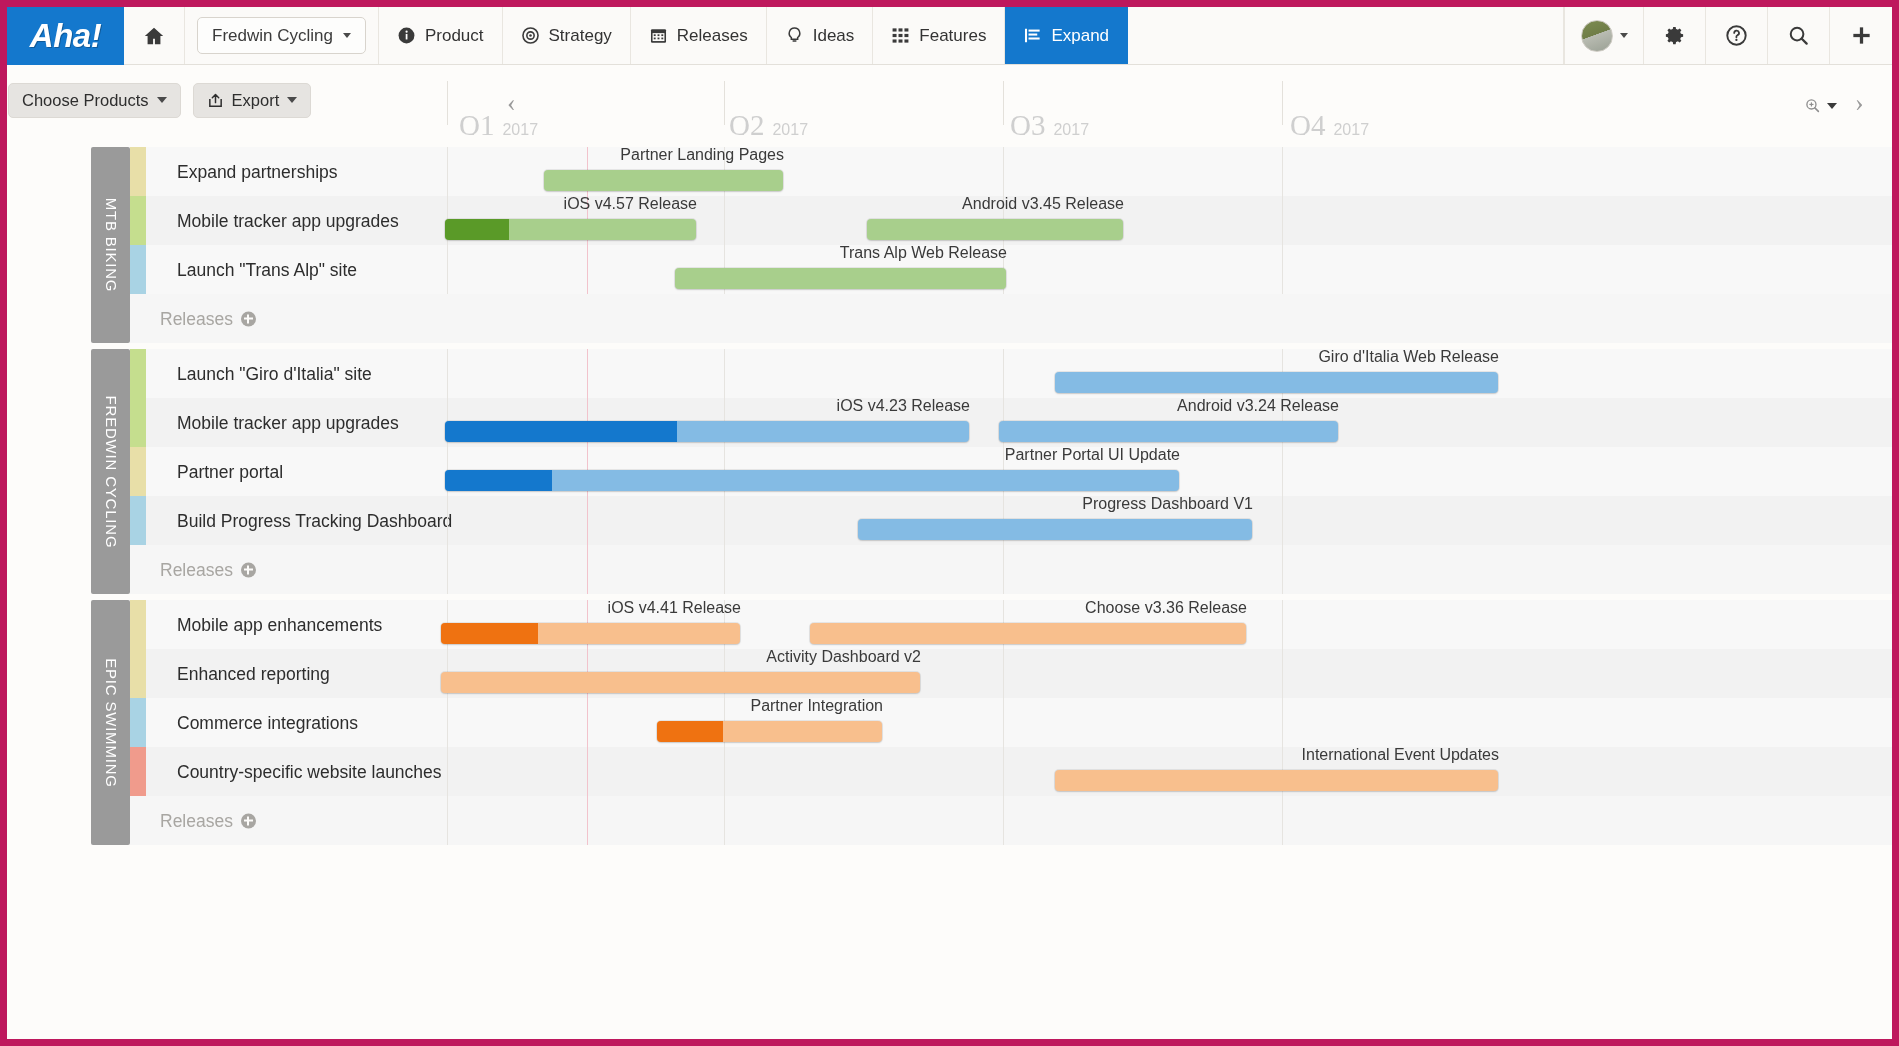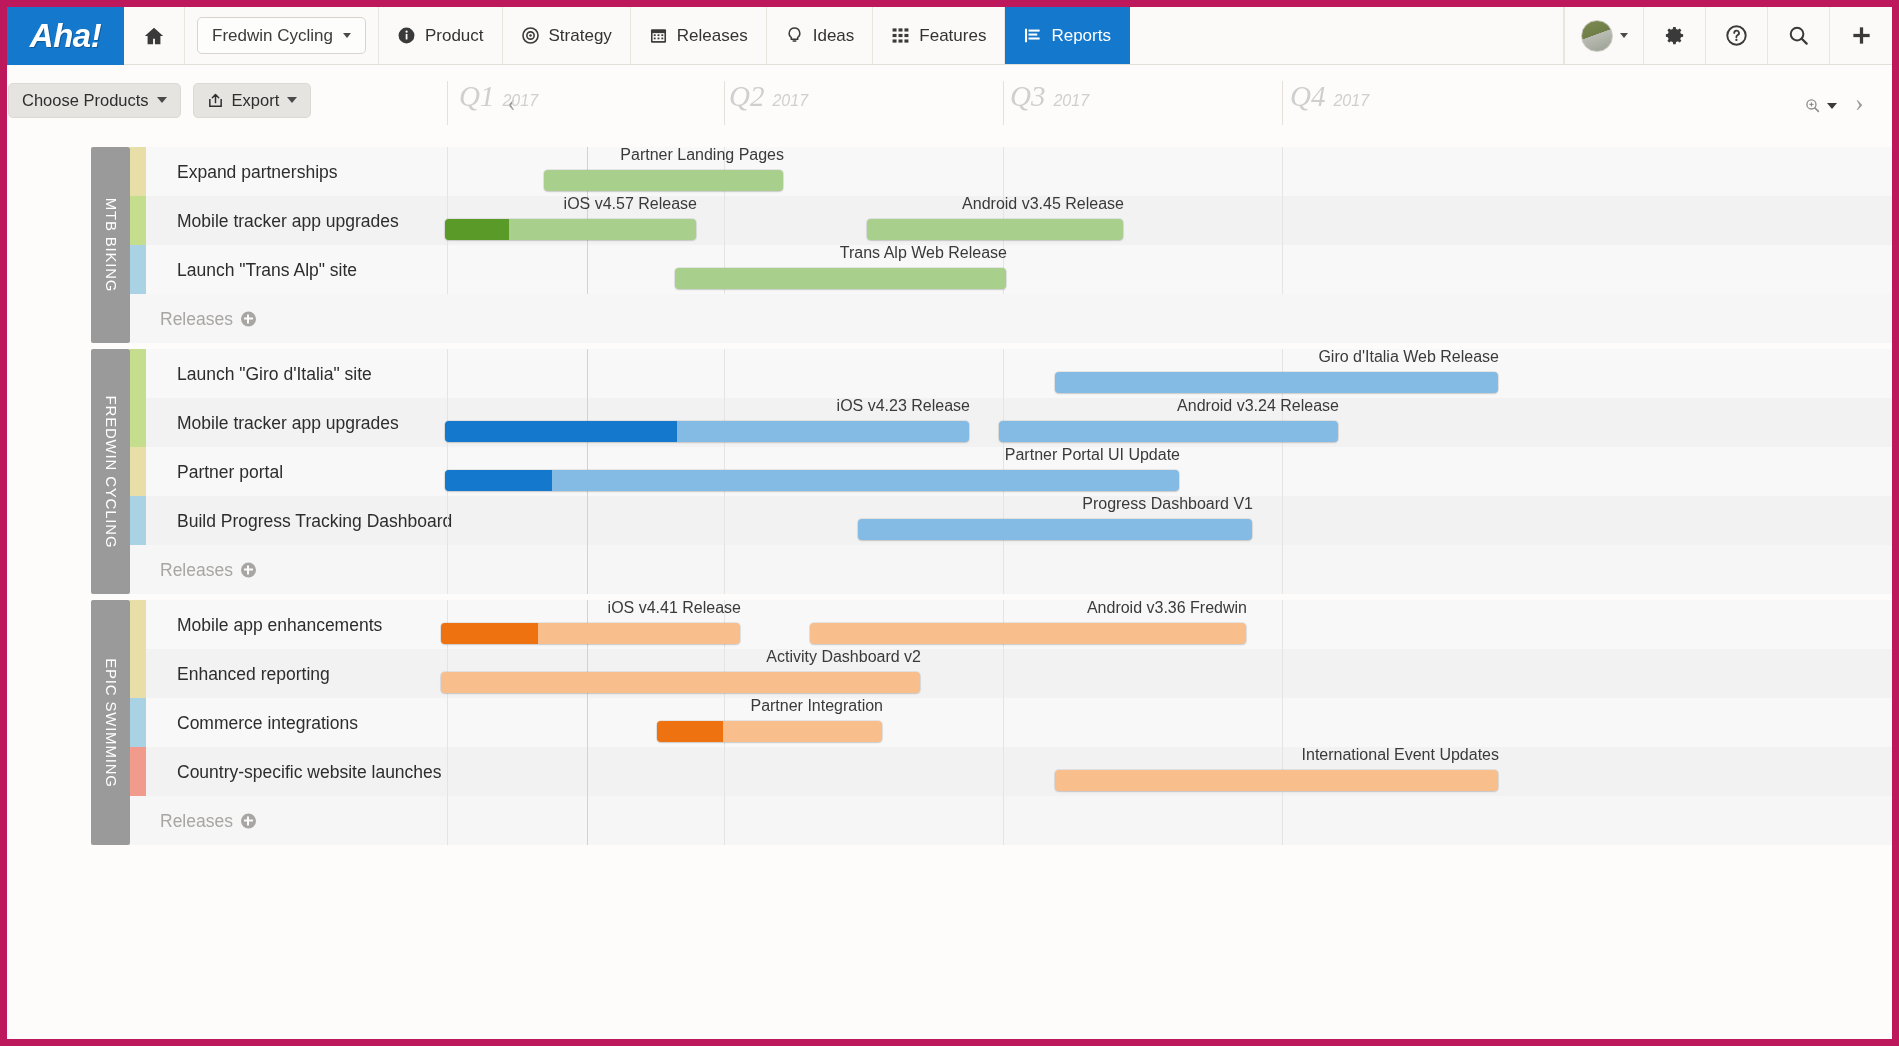--- a/index.html
+++ b/index.html
@@ -123,24 +123,23 @@
   .tl-nav-right {
     position: absolute; left: 1848px; top: 25px;
     font-size: 26px; color: #9a9a9a; line-height: 1;
     font-family: "Liberation Serif", serif;
   }
   .zoom-ctl {
     position: absolute; left: 1797px; top: 32px;
     display: flex; align-items: center; gap: 6px;
   }
   .q-head {
-    position: absolute; top: 15px;
+    position: absolute; top: 44px;
     display: flex; align-items: baseline; gap: 8px;
     color: #cfcfcf;
-    font-style: italic;
   }
   .q-head .q { font-size: 29px; font-family:"Liberation Serif",serif; letter-spacing: 0px; }
   .q-head .y { font-size: 16px; }
   .q-sep {
     position: absolute; top: 16px;
     width: 1px; height: 44px;
     background: #e4e1db;
   }
 
   
@@ -347,21 +346,21 @@
       <span class="ico">
         <svg width="19" height="19" viewBox="0 0 24 24">
             <rect x="2.5" y="3.5" width="2.6" height="17" fill="#fff"></rect>
             <g fill="#fff">
               <rect x="7" y="4.5" width="14" height="2.6"></rect>
               <rect x="7" y="9.5" width="11" height="2.6"></rect>
               <rect x="7" y="14.5" width="14" height="2.6"></rect>
             </g>
           </svg>
       </span>
-      <span>Reports</span>
+      <span>Expand</span>
     </div>
 
     <div class="nav-spacer"></div>
 
     <div class="avatar-cell">
       <div class="avatar"></div>
       <span class="caret sm"></span>
     </div>
 
     <div class="nav-icon-cell">
@@ -605,21 +604,21 @@
                 <div class="vline" style="left: -38px;"></div>
                 <div class="vline" style="left: 239px;"></div>
                 <div class="vline" style="left: 518px;"></div>
                 <div class="vline" style="left: 797px;"></div>
                 <div class="todayline" style="left: 102px;"></div>
                 <div class="bar" style="left: -44px; width: 299px; background: rgb(248, 191, 141);">
                   <div class="fill" style="width: 97px; background: rgb(239, 114, 17);"></div>
                 </div>
                 <div class="bar-lbl" style="left: 256px; text-align: right;">iOS v4.41 Release</div>
                 <div class="bar" style="left: 325px; width: 436px; background: rgb(248, 191, 141);"></div>
-                <div class="bar-lbl" style="left: 762px;">Android v3.36 Fredwin</div>
+                <div class="bar-lbl" style="left: 762px;">Choose v3.36 Release</div>
               </div>
             </div>
             <div class="row alt" style="height: 49px;">
               <div class="swatch" style="background: rgb(232, 223, 168);"></div>
               <div class="lbl">Enhanced reporting</div>
               <div class="lane">
                 <div class="vline" style="left: -38px;"></div>
                 <div class="vline" style="left: 239px;"></div>
                 <div class="vline" style="left: 518px;"></div>
                 <div class="vline" style="left: 797px;"></div>

